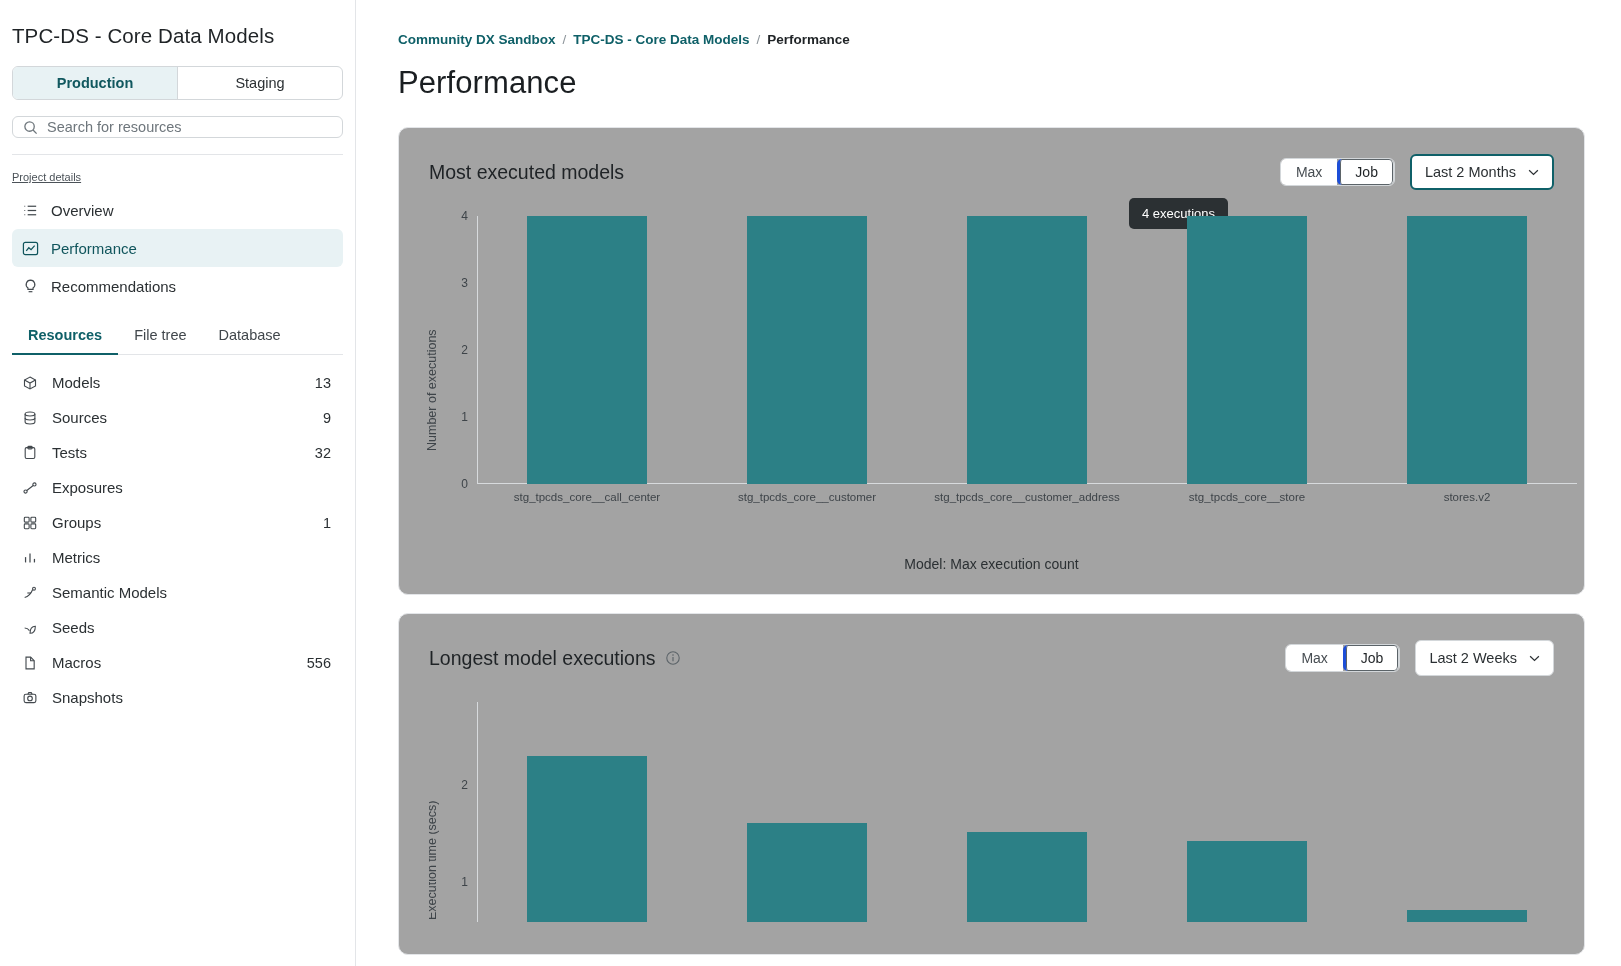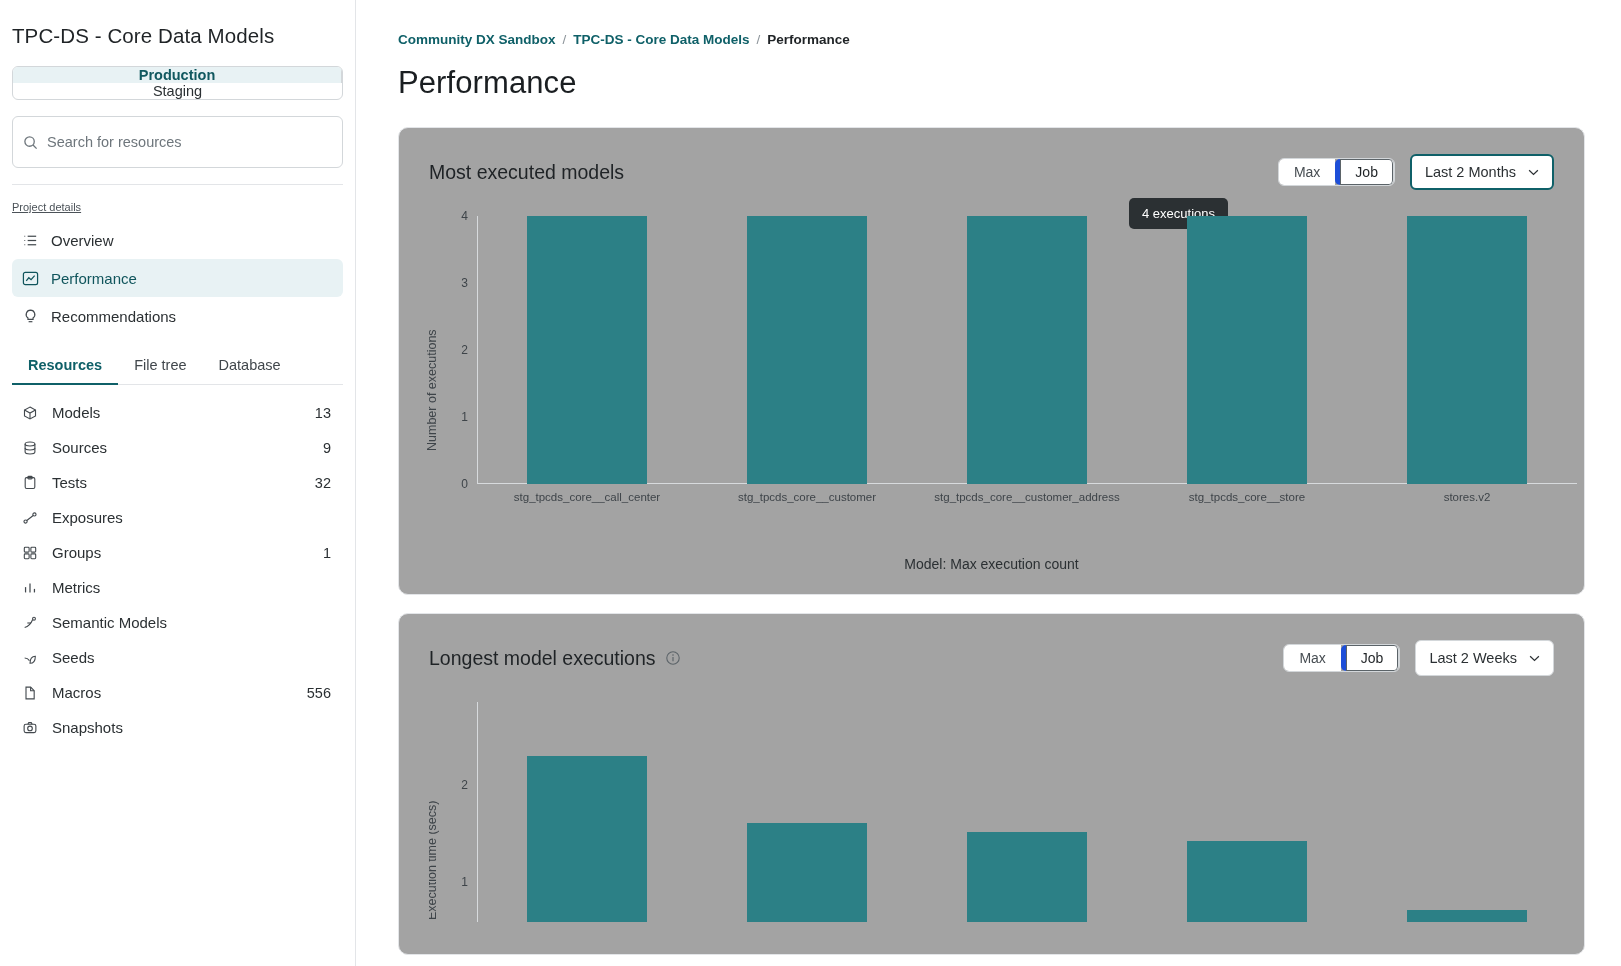--- a/index.html
+++ b/index.html
@@ -29,38 +29,37 @@
     padding: 24px 12px 0 12px;
     letter-spacing: .1px;
   }
   .env-toggle {
     margin: 18px 12px 0 12px;
     display: flex;
     border: 1px solid #d3d7da;
     border-radius: 6px;
     overflow: hidden;
     height: 34px;
-    flex-direction: column;
   }
   .env-toggle div {
     flex: 1;
     display: flex; align-items: center; justify-content: center;
     font-size: 14.5px;
     cursor: pointer;
     color: #2b3033;
   }
   .env-toggle .active {
     background: #e8f2f4;
     color: #11585f;
     font-weight: 600;
     border-right: 1px solid #d3d7da;
   }
   .search-box {
     margin: 16px 12px 0 12px;
-    height: 52px;
+    height: 22px;
     border: 1px solid #d3d7da;
     border-radius: 6px;
     display: flex; align-items: center;
     padding: 0 10px;
     gap: 9px;
   }
   .search-box input {
     border: none; outline: none;
     font-size: 14.5px;
     font-family: "Liberation Sans", sans-serif;
@@ -160,21 +159,21 @@
   .seg {
     display: flex; height: 28px; border-radius: 6px; overflow: hidden;
     border: 1px solid #d3d7da;
   }
   .seg div {
     padding: 0 15px; display: flex; align-items: center;
     font-size: 14px; color: #474d52; cursor: pointer; background: #fff;
   }
   .seg .on {
     background: #fff; color: #1f2326;
-    border-left: 5px solid #1d4ed8; border-right: 1px solid #d3d7da;
+    border-left: 3px solid #1d4ed8; border-right: 1px solid #d3d7da;
     box-shadow: inset 0 0 0 1px #5b6368;
     border-radius: 5px;
   }
   .dropdown {
     height: 36px; border: 1px solid #d3d7da; border-radius: 6px;
     display: flex; align-items: center; gap: 12px;
     padding: 0 13px; font-size: 14.5px; color: #2b3033; cursor: pointer;
     background: #fff;
   }
   .dropdown.focused { border: 2px solid #0f6068; }

